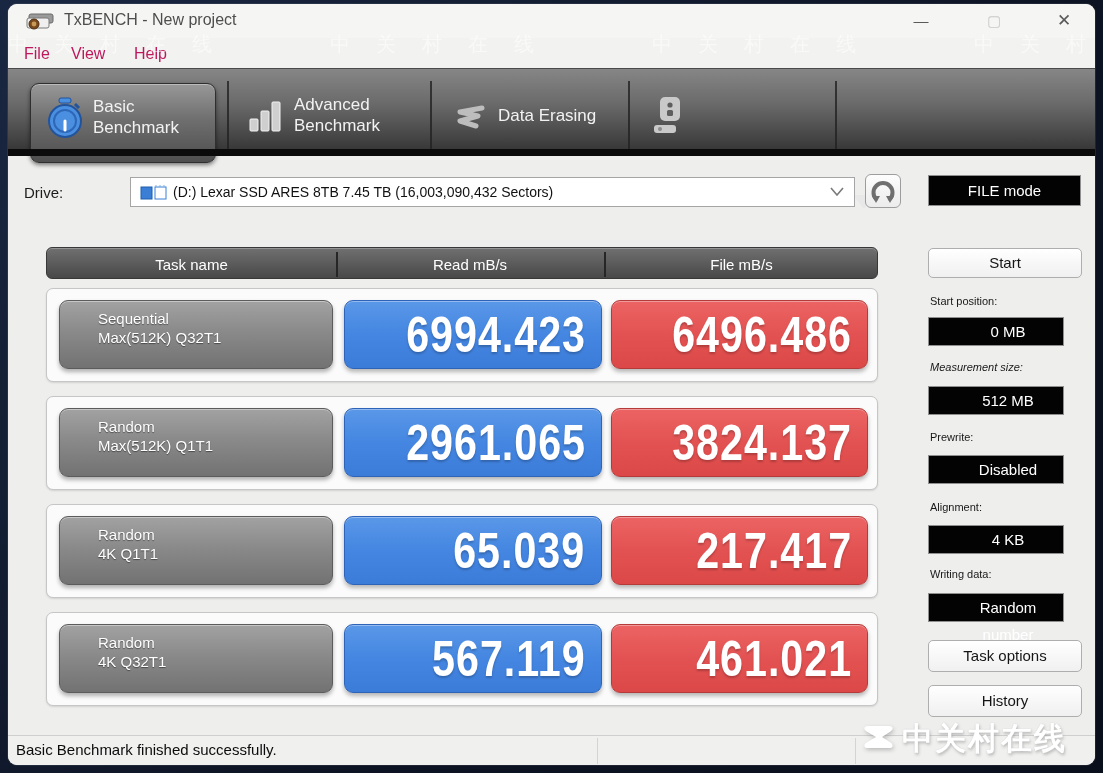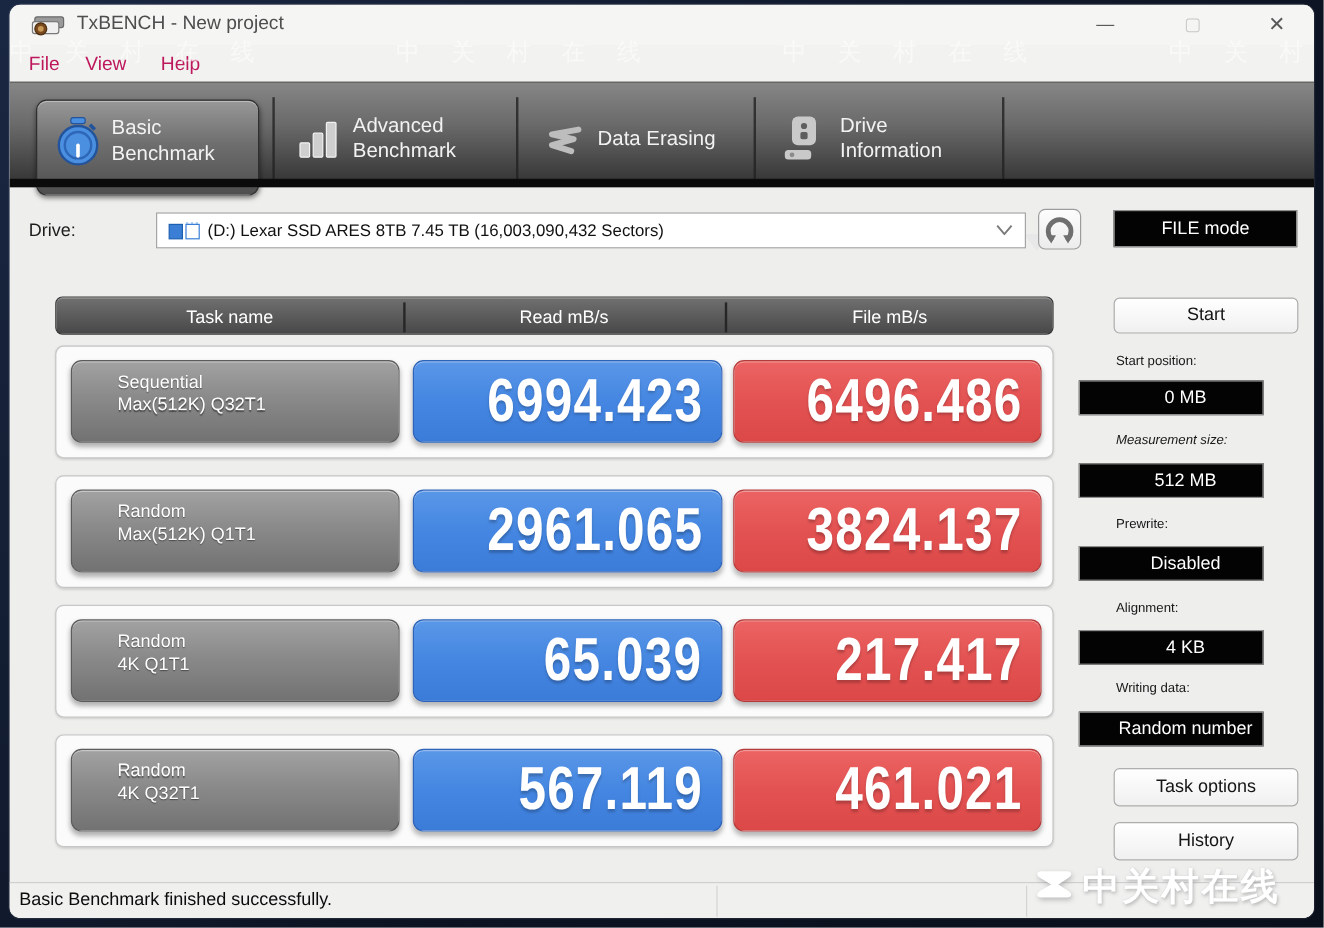--- a/index.html
+++ b/index.html
@@ -93,21 +93,21 @@
              transform-origin:right center; text-shadow:0 2px 2px rgba(0,0,0,0.22);
              font-family:"Liberation Sans", sans-serif; }
 
   
   .white-btn { position:absolute; left:920px; width:154px; background:linear-gradient(#ffffff,#f0f0f0);
                border:1px solid #aeaeae; border-radius:5px; text-align:center; font-size:15px; color:#151515; }
   .start-btn { top:244px; height:30px; line-height:28px; }
   .taskopt-btn { top:636px; height:32px; line-height:30px; }
   .history-btn { top:681px; height:32px; line-height:30px; }
   .side-label { position:absolute; left:922px; font-size:11px; color:#181818; }
-  .side-field { position:absolute; left:891px; width:154px; height:29px; line-height:27px;padding-left:24px; }
+  .side-field { position:absolute; left:920px; width:136px; height:29px; line-height:27px;padding-left:24px; }
   .lbl-0 { top:291px; } .fld-0 { top:313px; }
   .lbl-1 { top:357px;font-style:italic; } .fld-1 { top:382px; }
   .lbl-2 { top:427px; } .fld-2 { top:451px; }
   .lbl-3 { top:497px; } .fld-3 { top:521px; }
   .lbl-4 { top:564px; } .fld-4 { top:589px; }
 
   
   .statusbar { position:absolute; left:0; bottom:0; width:100%; height:30px; background:#f0f0ef;
                border-top:1px solid #cfcfcf; }
   .status-text { position:absolute; left:8px; top:5px; font-size:15px; color:#0c0c0c; }
@@ -189,24 +189,20 @@
     <div class="tab-divider" style="left:620px"></div>
 
     <div class="tab-plain" style="left:636px; width:186px">
       <svg class="tab-icon" style="left:6px; top:12px" width="40" height="42" viewBox="0 0 40 42">
         <rect x="10" y="2" width="20" height="24" rx="5" fill="#c9c9c9"></rect>
         <circle cx="20" cy="10" r="2.6" fill="#5e5e5e"></circle>
         <rect x="17" y="15" width="6" height="6" rx="1.5" fill="#5e5e5e"></rect>
         <rect x="4" y="30" width="22" height="8" rx="3" fill="#c9c9c9"></rect>
         <circle cx="10" cy="34" r="2" fill="#8b8b8b"></circle>
       </svg>
-      <span class="tab-label-2l" style="position:absolute; left:56px; top:11px">
-        <span style="display:block">Drive</span>
-        <span style="display:block">Information</span>
-      </span>
     </div>
 
     <div class="tab-divider" style="left:827px"></div>
     <div class="tab-caret"></div>
   </div>
 
   <span class="drive-label">Drive:</span>
 
   <div class="combo">
     <svg class="combo-icon" viewBox="0 0 28 16">

